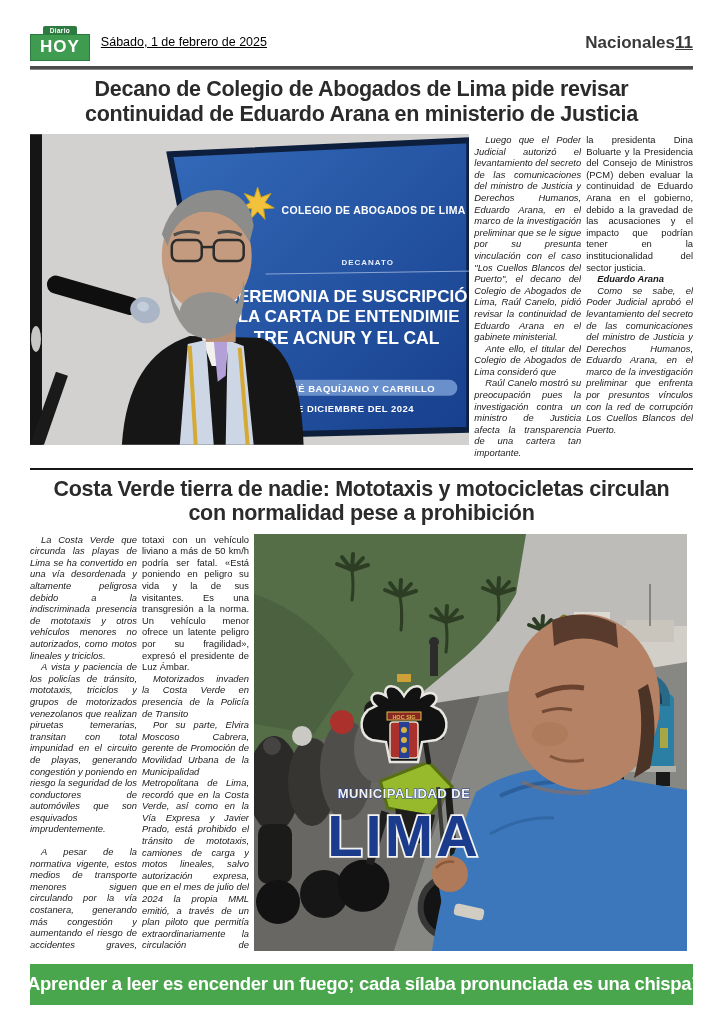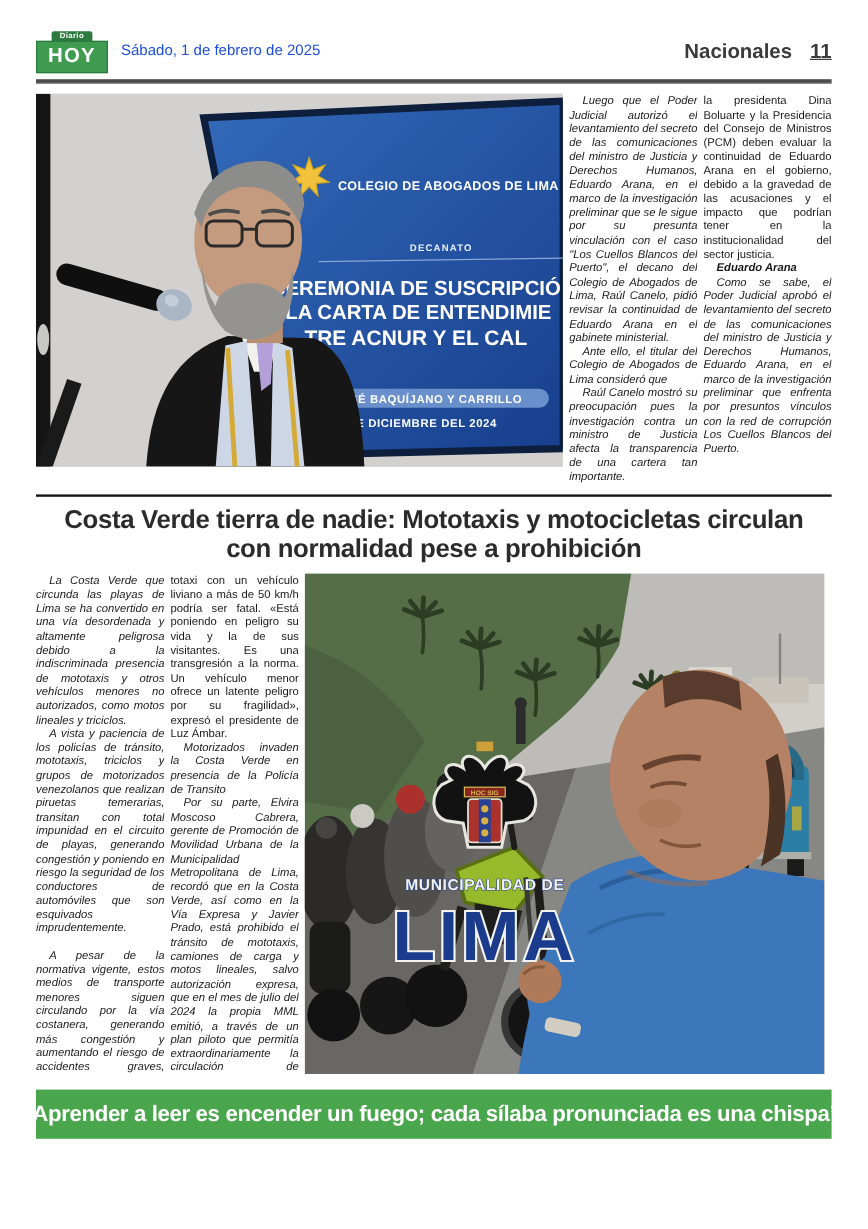--- a/index.html
+++ b/index.html
@@ -14,22 +14,22 @@
   .logo { display:flex; flex-direction:column; align-items:center; }
   .logo-tab {
     background:#2c7a3f; color:#fff; font-size:6.5px; font-weight:bold;
     padding:1px 7px 1px; border-radius:2px 2px 0 0; margin-bottom:-1px; z-index:2;
     letter-spacing:.3px;
   }
   .logo-hoy {
     background:#3e9b50; color:#fff; font-weight:bold; font-size:17px;
     padding:2px 9px 3px; letter-spacing:1px; border:1px solid #2c7a3f;
   }
-  .date { font-size:12.5px; color:#1d4ed8; margin:0 0 4px 11px; }
-  .header-right { margin-left:auto; display:flex; align-items:baseline; gap:15px; margin-bottom:2px; }
+  .date { font-size:12.5px; color:#000000; margin:0 0 4px 11px;text-decoration:underline; }
+  .header-right { margin-left:auto; display:flex; align-items:baseline; margin-bottom:2px; }
   .section-name { font-size:17px; font-weight:bold; color:#3a3a3a; }
   .page-num { font-size:17px; font-weight:bold; color:#3a3a3a;text-decoration:underline; }
   .rule {
     height:4px; margin-top:5px;
     background:linear-gradient(to bottom,#4c4c4c 0%,#4c4c4c 62%,#a5a5a5 100%);
   }
   
   .headline {
     text-align:center; font-size:21.5px; line-height:1.14; font-weight:bold;
     color:#2b2b2b; letter-spacing:-.3px; margin:7px 8px 2px;
@@ -66,20 +66,21 @@
       <span class="logo-hoy">HOY</span>
     </div>
     <span class="date">Sábado, 1 de febrero de 2025</span>
     <div class="header-right">
       <span class="section-name">Nacionales</span>
       <span class="page-num">11</span>
     </div>
   </div>
   <div class="rule"></div>
 
+  <h1 class="headline">Decano de Colegio de Abogados de Lima pide revisar continuidad de Eduardo Arana en ministerio de Justicia</h1>
 
   <div class="art-row">
 
     <svg class="photo" width="440" height="311" viewBox="0 0 440 311">
       <defs>
         <linearGradient id="pgrad" x1="0" y1="0" x2="1" y2="1">
           <stop offset="0" stop-color="#336ab9"></stop>
             <stop offset="1" stop-color="#173f8d"></stop>
         </linearGradient>
         <clipPath id="screenClip">

